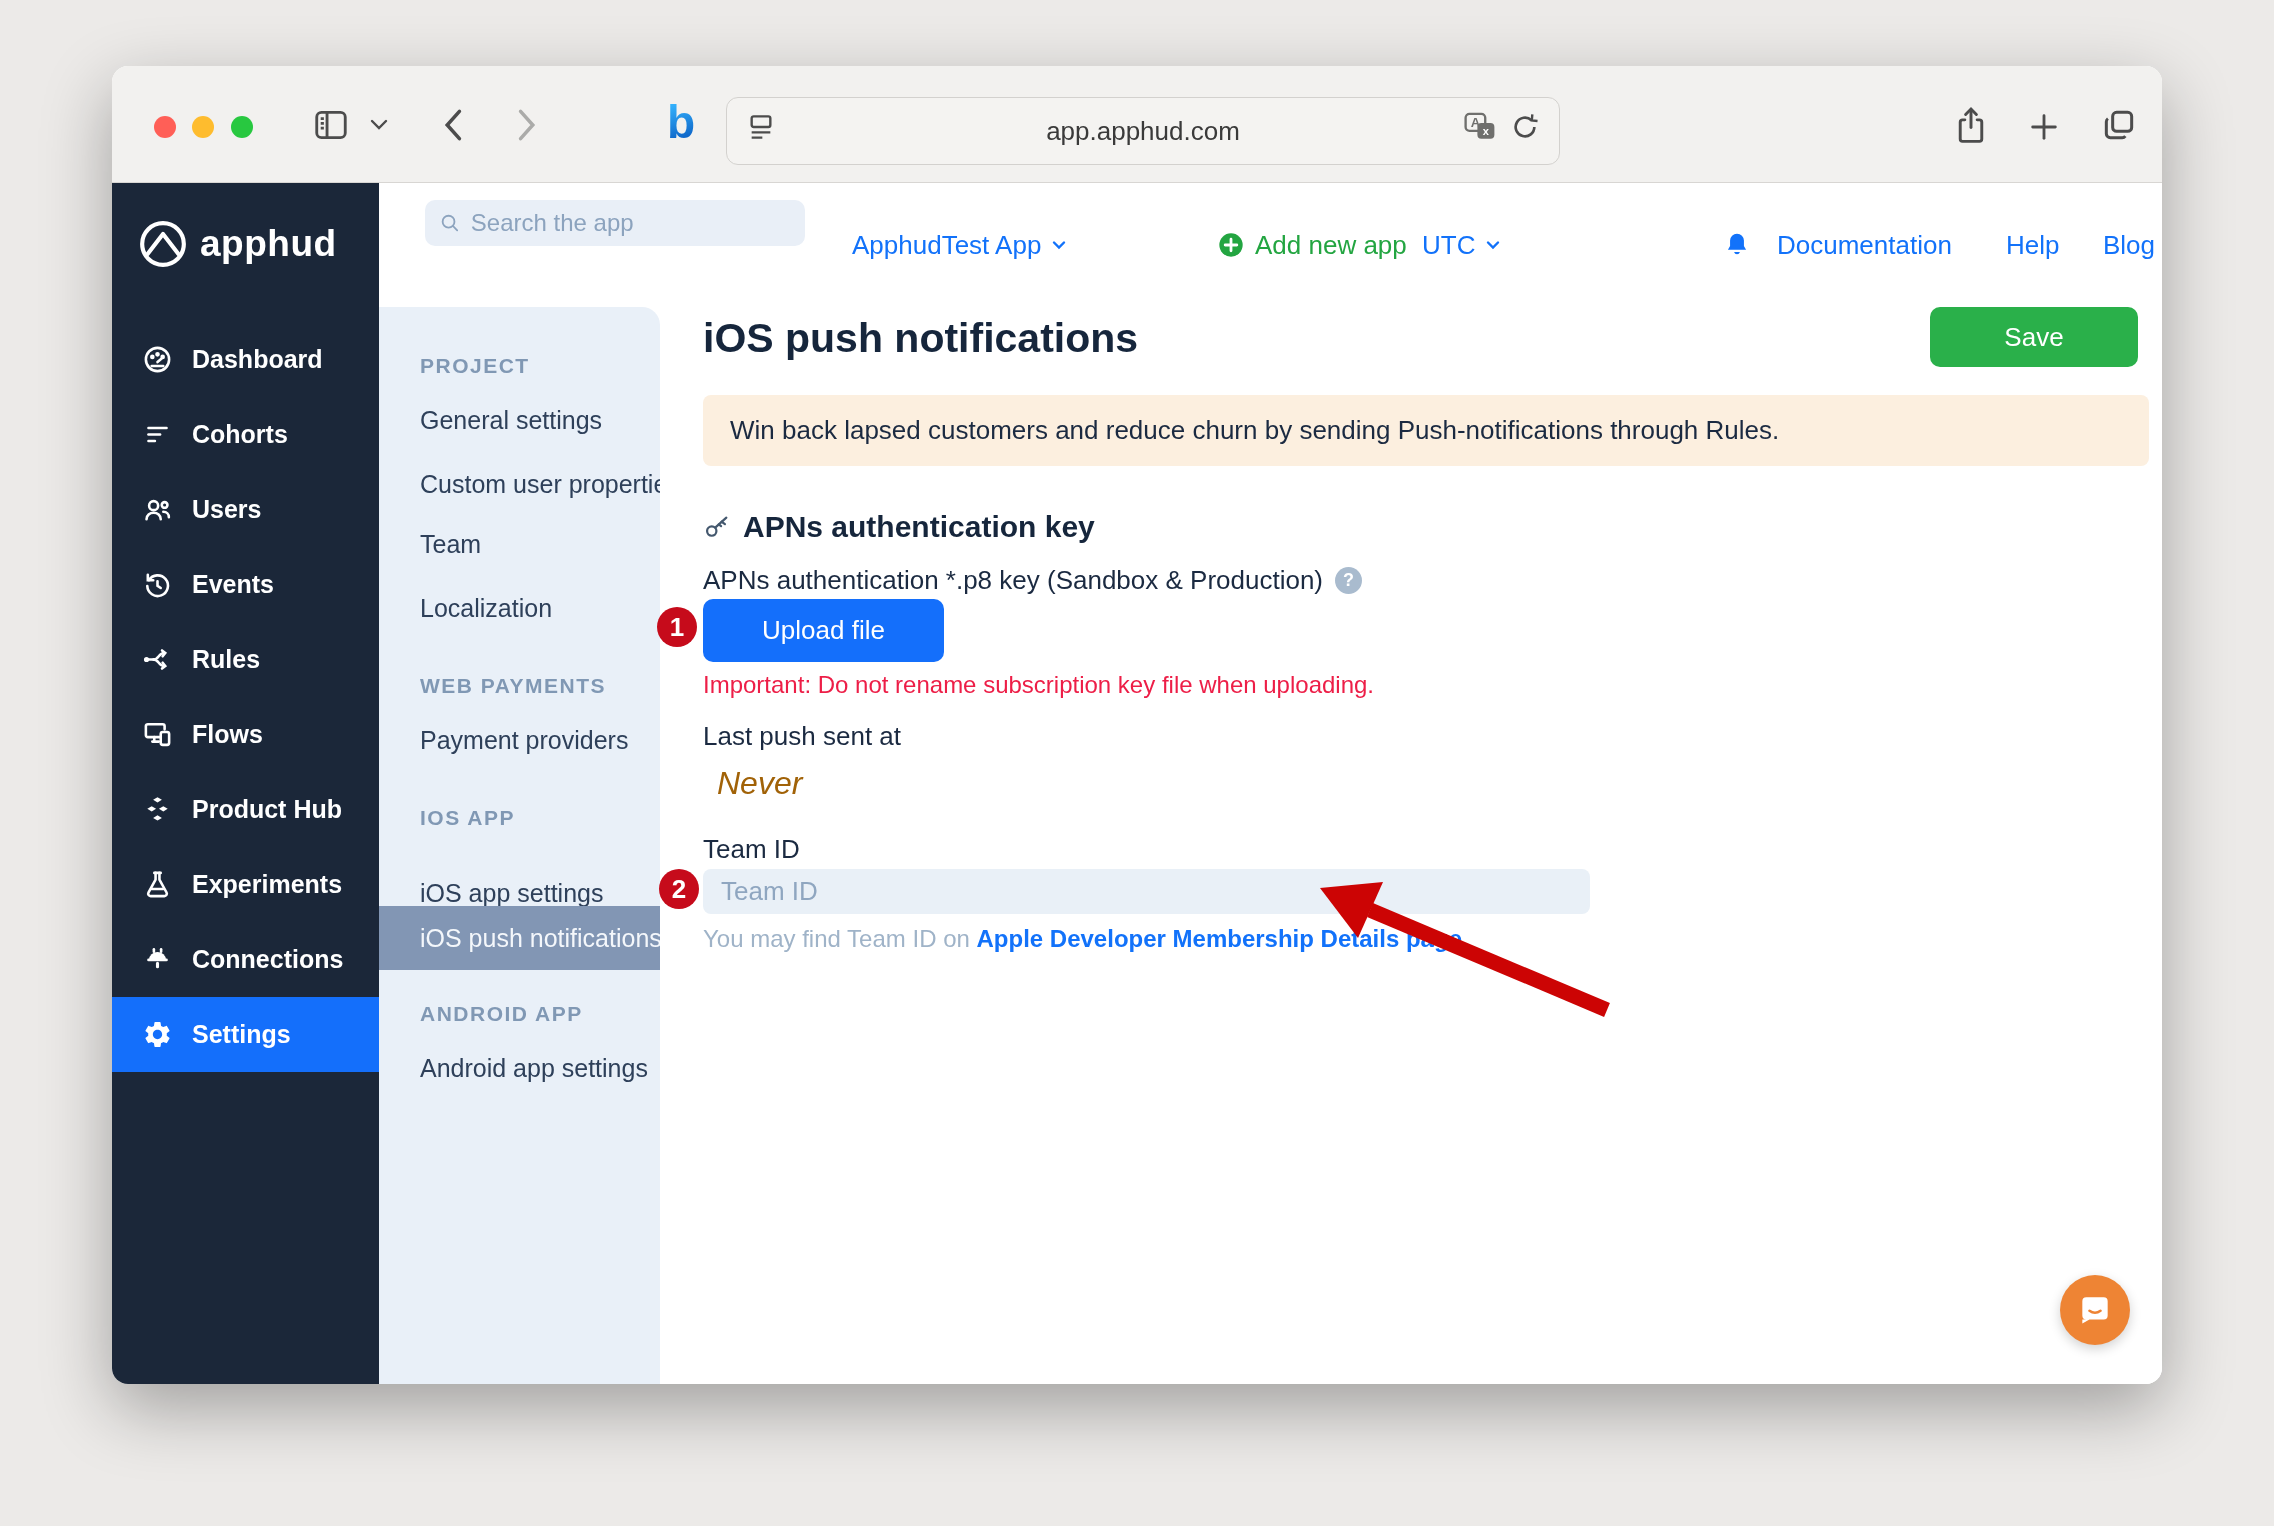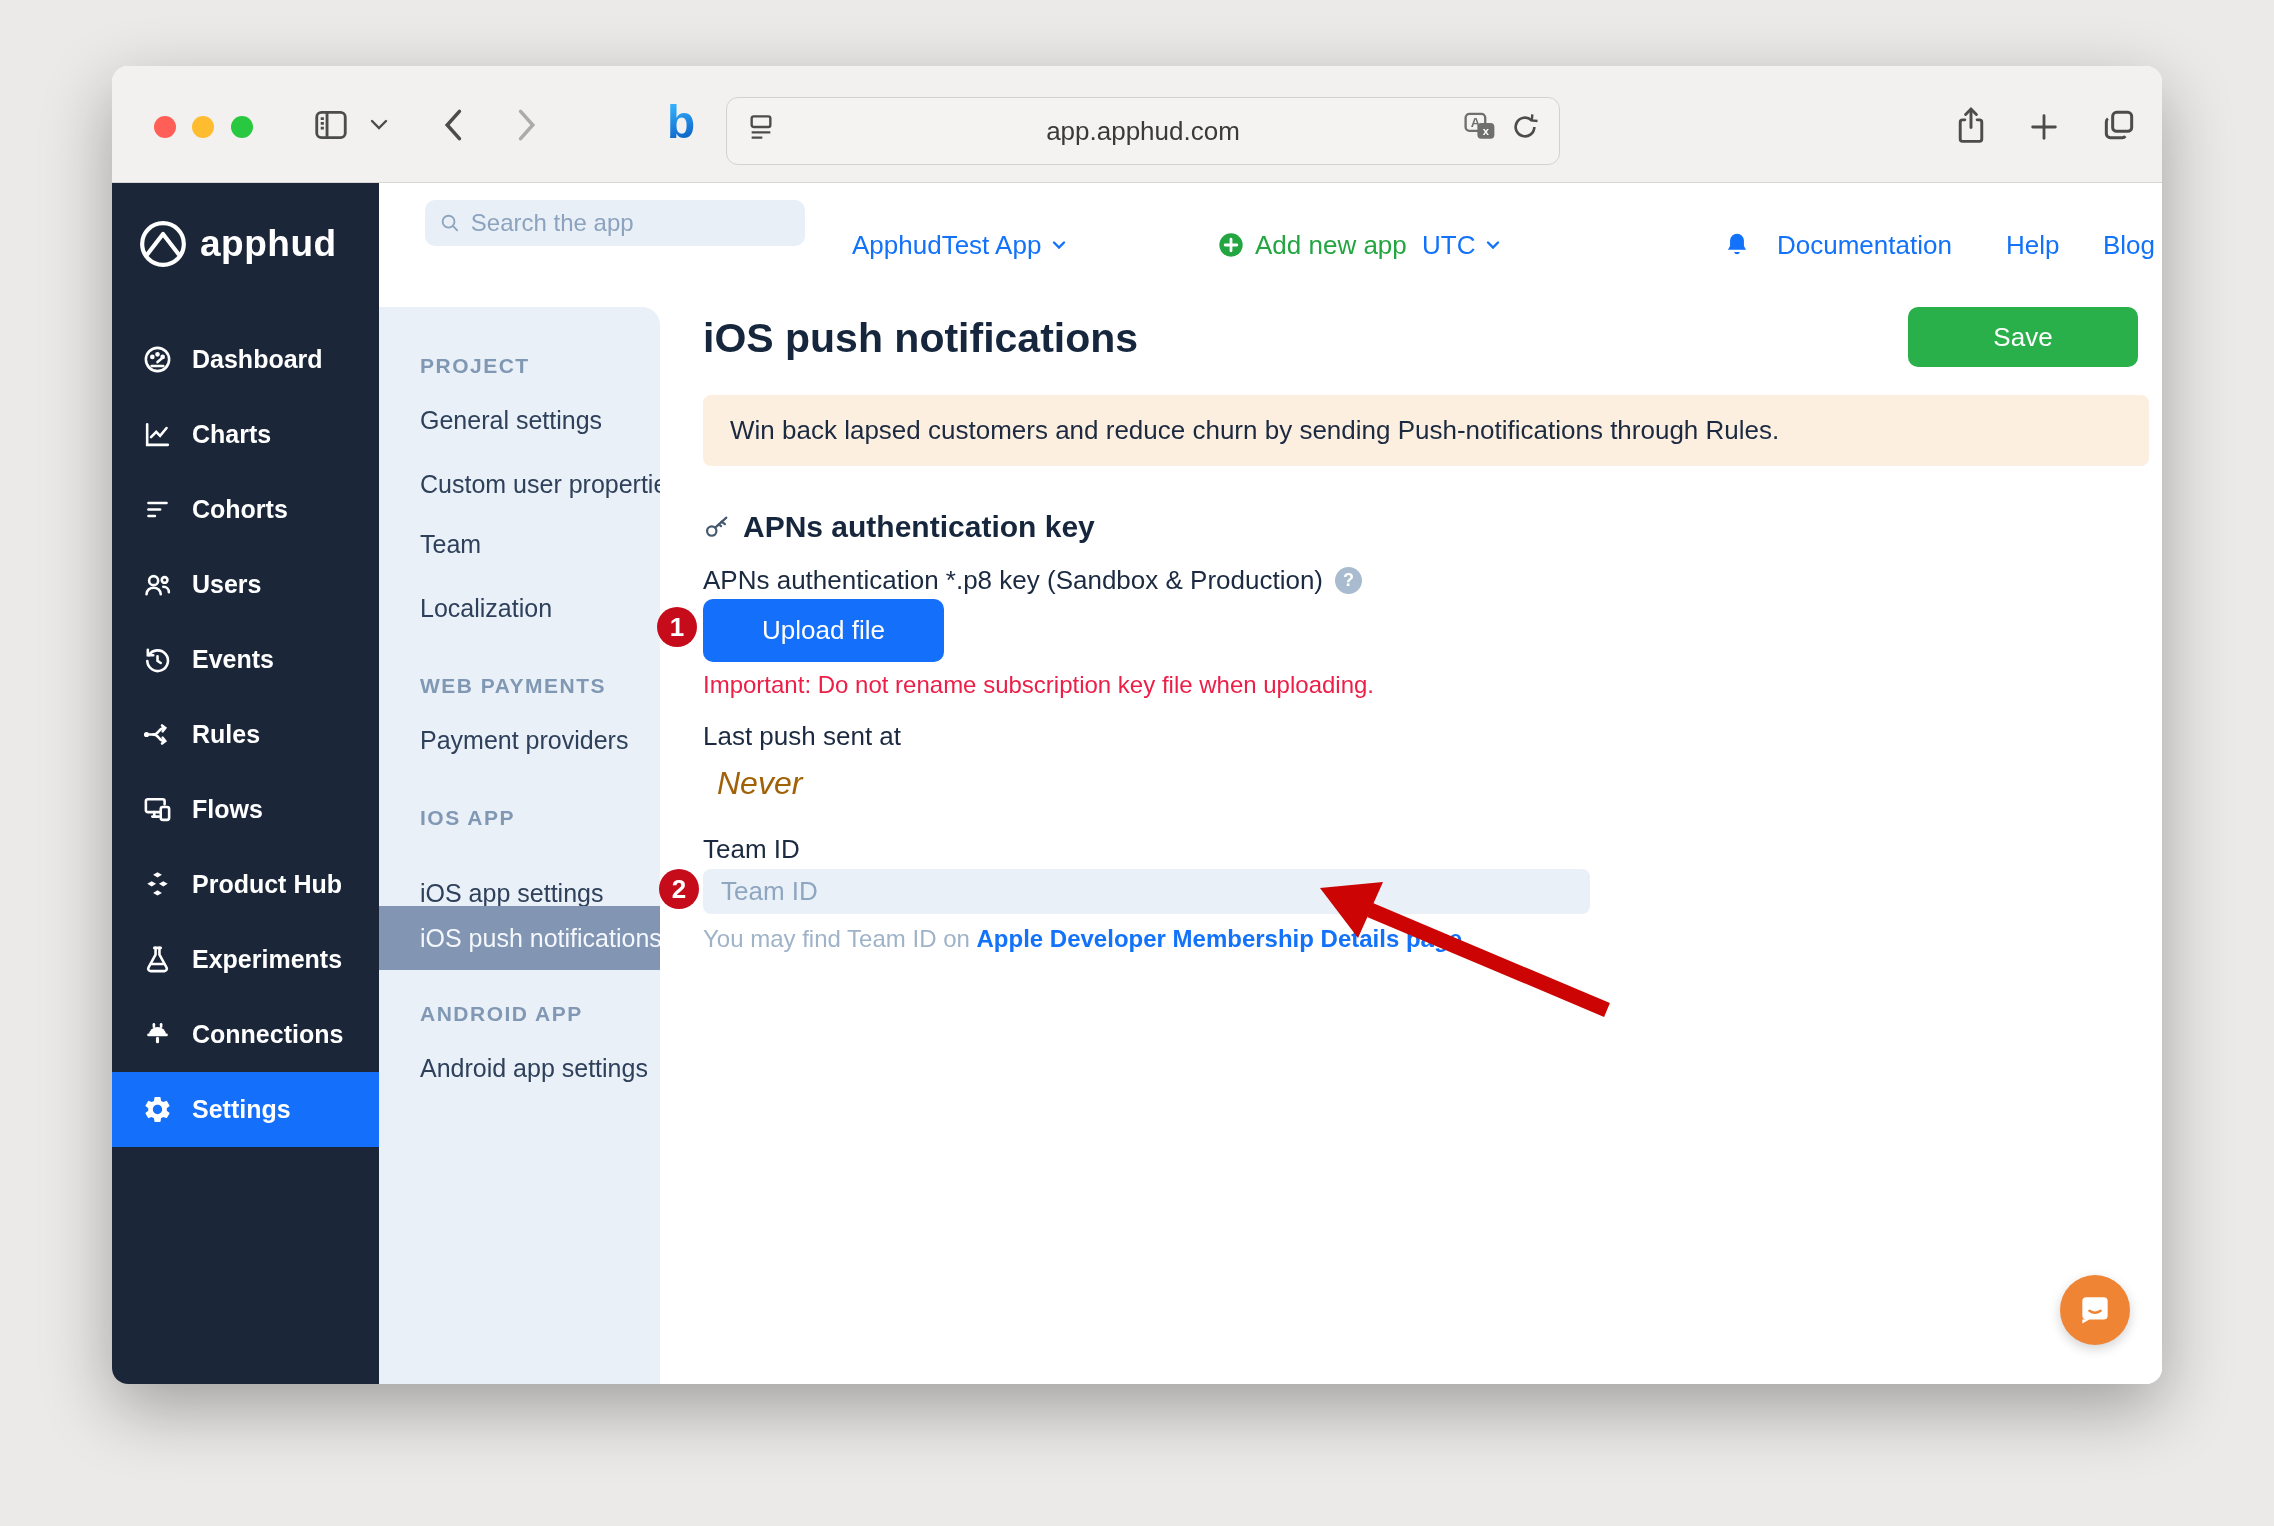--- a/index.html
+++ b/index.html
@@ -53,21 +53,21 @@
                   background:#e9f0f8; border-top-right-radius:18px; }
   .sec-title { position:absolute; left:41px; font-size:21px; font-weight:bold; letter-spacing:1.5px;
                color:#8098b4; }
   .sec-item { position:absolute; left:41px; font-size:25px; color:#2e405a; cursor:pointer; white-space:nowrap; }
   .sec-item.active { left:0; right:0; padding-left:41px; height:64px; line-height:64px;
                      background:#8296b4; color:#f4f7fb; }
 
   
   .main { position:absolute; left:548px; top:241px; right:0; bottom:0; background:#fff; }
   .page-title { position:absolute; left:43px; top:8px; font-size:41px; font-weight:bold; color:#16263c; }
-  .save-btn { position:absolute; right:24px; top:0; width:230px; height:60px; background:#2ab04a;
+  .save-btn { position:absolute; right:24px; top:0; width:208px; height:60px; background:#2ab04a;
               border:none; border-radius:10px; color:#fff; font-size:26px; cursor:pointer;
               font-family:"Liberation Sans",sans-serif; }
   .banner { position:absolute; left:43px; top:88px; width:1446px; height:71px; background:#fcefdf;
             border-radius:8px; display:flex; align-items:center; padding-left:27px;
             font-size:26px; color:#1b2a41; }
   .apns-heading { position:absolute; left:43px; top:203px; display:flex; align-items:center; gap:12px;
                   font-size:30px; font-weight:bold; color:#16263c; }
   .p8-label { position:absolute; left:43px; top:258px; font-size:26px; color:#1b2a41;
               display:flex; align-items:center; gap:12px; }
   .q-badge { width:27px; height:27px; border-radius:50%; background:#a9bbce; color:#fff;
@@ -198,27 +198,20 @@
               <circle cx="8" cy="10" r="0.8" fill="#fff"></circle>
               <circle cx="12" cy="8" r="0.8" fill="#fff"></circle>
               <circle cx="16" cy="10" r="0.8" fill="#fff"></circle>
               <path d="M12 14l3-2.5"></path>
               <path d="M7.5 17h9"></path>
           </svg>
           <span>Dashboard</span>
         </div>
         <div class="nav-item">
           <svg width="31" height="31" viewBox="0 0 24 24" fill="none" stroke="#fff" stroke-width="2" stroke-linecap="round">
-            <path d="M4 4v16h16"></path>
-              <path d="M7 14l4-4 3 3 5-6"></path>
-          </svg>
-          <span>Charts</span>
-        </div>
-        <div class="nav-item">
-          <svg width="31" height="31" viewBox="0 0 24 24" fill="none" stroke="#fff" stroke-width="2" stroke-linecap="round">
             <path d="M5 7h14"></path>
               <path d="M5 12h9"></path>
               <path d="M5 17h5"></path>
           </svg>
           <span>Cohorts</span>
         </div>
         <div class="nav-item">
           <svg width="31" height="31" viewBox="0 0 24 24" fill="none" stroke="#fff" stroke-width="2" stroke-linecap="round">
             <circle cx="9" cy="9" r="3.5"></circle>
               <path d="M3.5 19.5c0-3 2.5-5 5.5-5s5.5 2 5.5 5"></path>

